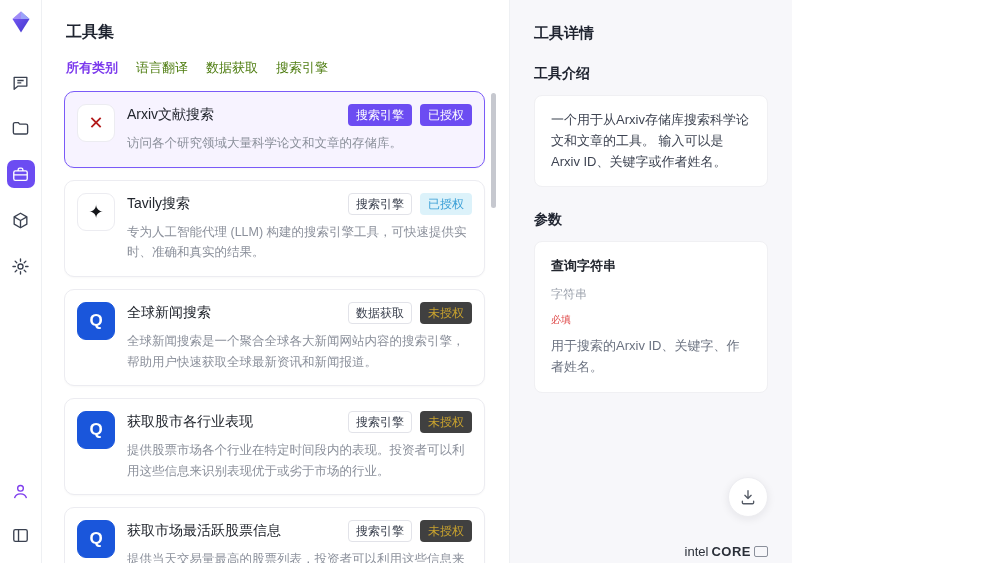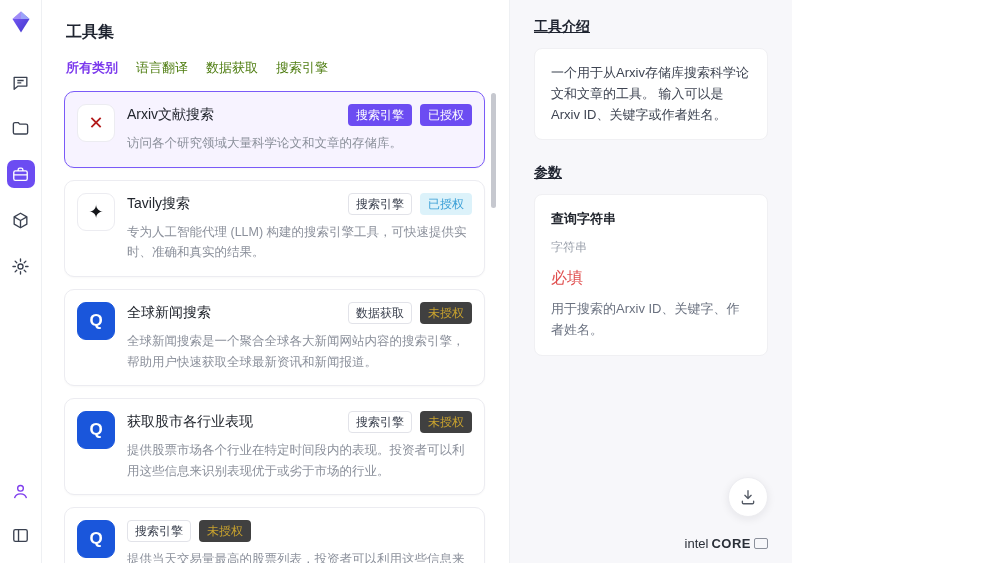--- a/index.html
+++ b/index.html
@@ -46,34 +46,34 @@
   .badge { font-size:12px; line-height:1; padding:5px 8px; border-radius:4px; white-space:nowrap; }
   .b-filled { background:#6c4cf2; color:#fff; }
   .b-outline { background:#fff; border:1px solid #e2e3e9; color:#3c4250; padding:4px 7px; }
   .b-cyan { background:#dcf2fa; color:#3a9fd6; }
   .b-yellow { background:#404040; color:#c8a22e; }
   .tool-desc { margin-top:7px; font-size:12.5px; color:#8b909b; line-height:1.65; }
 
   
   .detail { flex:1; background:#f7f7fa; padding:18px 24px; position:relative; }
   .detail-title { font-size:15px; font-weight:bold; margin:6px 0 22px 0; }
-  .section-title { font-size:14px; font-weight:bold; margin-bottom:12px;text-decoration:underline; }
+  .section-title { font-size:14px; font-weight:bold; margin-bottom:12px; }
   .detail-card { background:#fff; border-radius:8px; border:1px solid #f0f0f3;
     padding:14px 16px; font-size:13px; color:#3e4452; margin-bottom:24px; line-height:1.6; }
   .param-head { display:flex; align-items:baseline; gap:8px; margin-bottom:8px;flex-direction:column; }
   .param-name { font-size:13px; font-weight:bold; color:#22262e; }
   .param-type { font-size:12px; color:#9aa0ab; }
-  .param-required { font-size:16px; color:#e04f4f; }
+  .param-required { font-size:10px; color:#e04f4f; }
   .param-desc { font-size:13px; color:#6b7280; }
 
   .fab { position:absolute; right:24px; bottom:46px; width:40px; height:40px; border-radius:50%;
     background:#fff; border:1px solid #ededf1; box-shadow:0 2px 8px rgba(20,20,40,.08);
     display:flex; align-items:center; justify-content:center; color:#555b66; cursor:pointer; }
   .fab svg { width:18px; height:18px; }
-  .brand { position:absolute; right:24px; bottom:12px; display:flex; align-items:center; gap:3px;
+  .brand { position:absolute; right:24px; bottom:4px; display:flex; align-items:center; gap:3px;
     color:#2a2f38; font-size:13px; }
   .brand .core { font-weight:bold; letter-spacing:.5px; }
   .brand .chip { width:14px; height:11px; border:1px solid #8b909b; border-radius:2px; }
 </style>
 </head>
 <body>
 
 <div class="app">
 
   <div class="rail">
@@ -204,32 +204,34 @@
           <div class="tool-desc">提供股票市场各个行业在特定时间段内的表现。投资者可以利用这些信息来识别表现优于或劣于市场的行业。</div>
         </div>
       </div>
 
       <div class="card">
         <div class="tool-icon icon-q">
             <span>Q</span>
           </div>
         <div class="card-body">
           <div class="card-head">
+            <span class="tool-name">获取市场最活跃股票信息</span>
             <span class="badge b-outline">搜索引擎</span>
             <span class="badge b-yellow">未授权</span>
           </div>
           <div class="tool-desc">提供当天交易量最高的股票列表，投资者可以利用这些信息来识别流动性强的股票和潜在的交易机会。</div>
         </div>
       </div>
 
       <div class="scrollbar"></div>
     </div>
   </div>
 
   <div class="detail">
+    <div class="detail-title">工具详情</div>
 
     <div class="section-title">工具介绍</div>
     <div class="detail-card">
       <span>一个用于从Arxiv存储库搜索科学论文和文章的工具。 输入可以是Arxiv ID、关键字或作者姓名。</span>
     </div>
 
     <div class="section-title">参数</div>
     <div class="detail-card">
       <div class="param-head">
         <span class="param-name">查询字符串</span>

